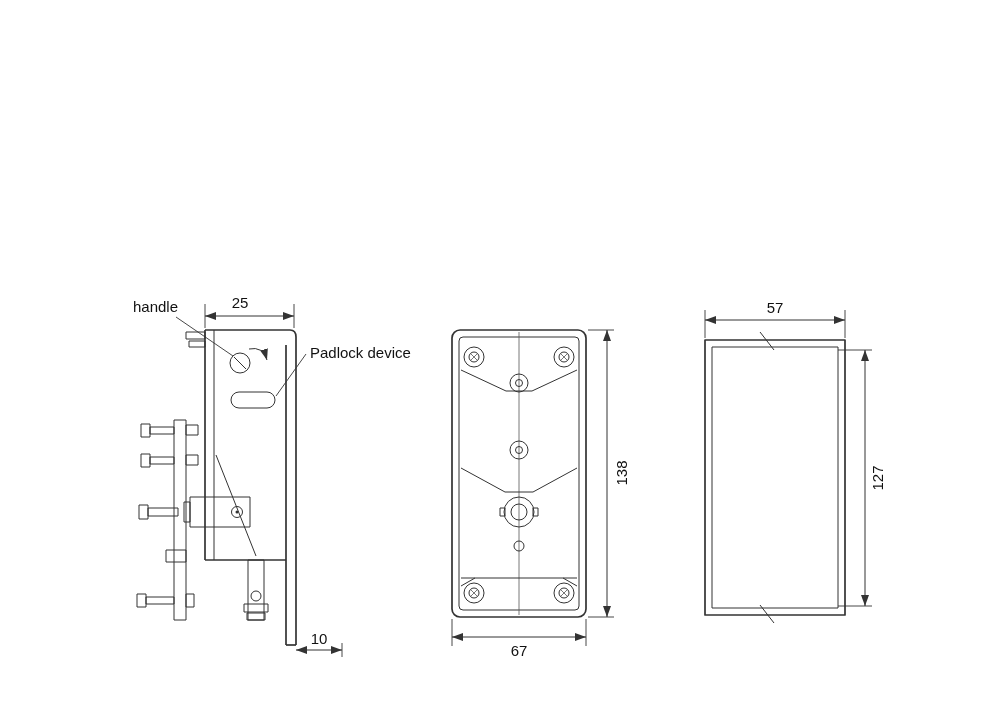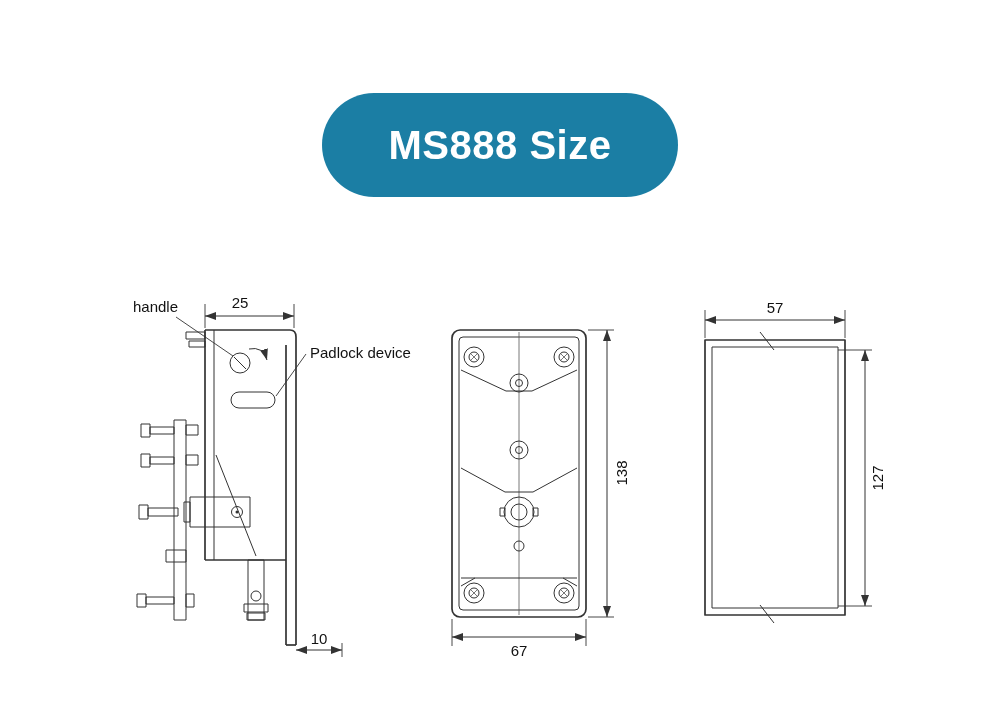--- a/index.html
+++ b/index.html
@@ -14,23 +14,20 @@
   .fn { fill:none; stroke:#555555; stroke-width:0.8; }
   .dim { stroke:#333333; stroke-width:1; fill:none; }
   .ext { stroke:#333333; stroke-width:0.9; fill:none; }
   text.t { font-family:"Liberation Sans", sans-serif; font-size:15px; fill:#111111; }
 </style>
 </head>
 <body>
 
 <div class="page">
 
-  <div class="banner" style="background: rgb(27, 126, 164);">
-    <span class="banner-title">MS888 Size</span>
-  </div>
 
   <svg class="drawing" width="1000" height="703" viewBox="0 0 1000 703">
     <defs>
       <marker id="arr" markerWidth="12" markerHeight="10" refX="11" refY="5" orient="auto-start-reverse" markerUnits="userSpaceOnUse">
         <path d="M0,1 L11,5 L0,9 Z" fill="#333333"></path>
       </marker>
     </defs>
 
     <g>
 

